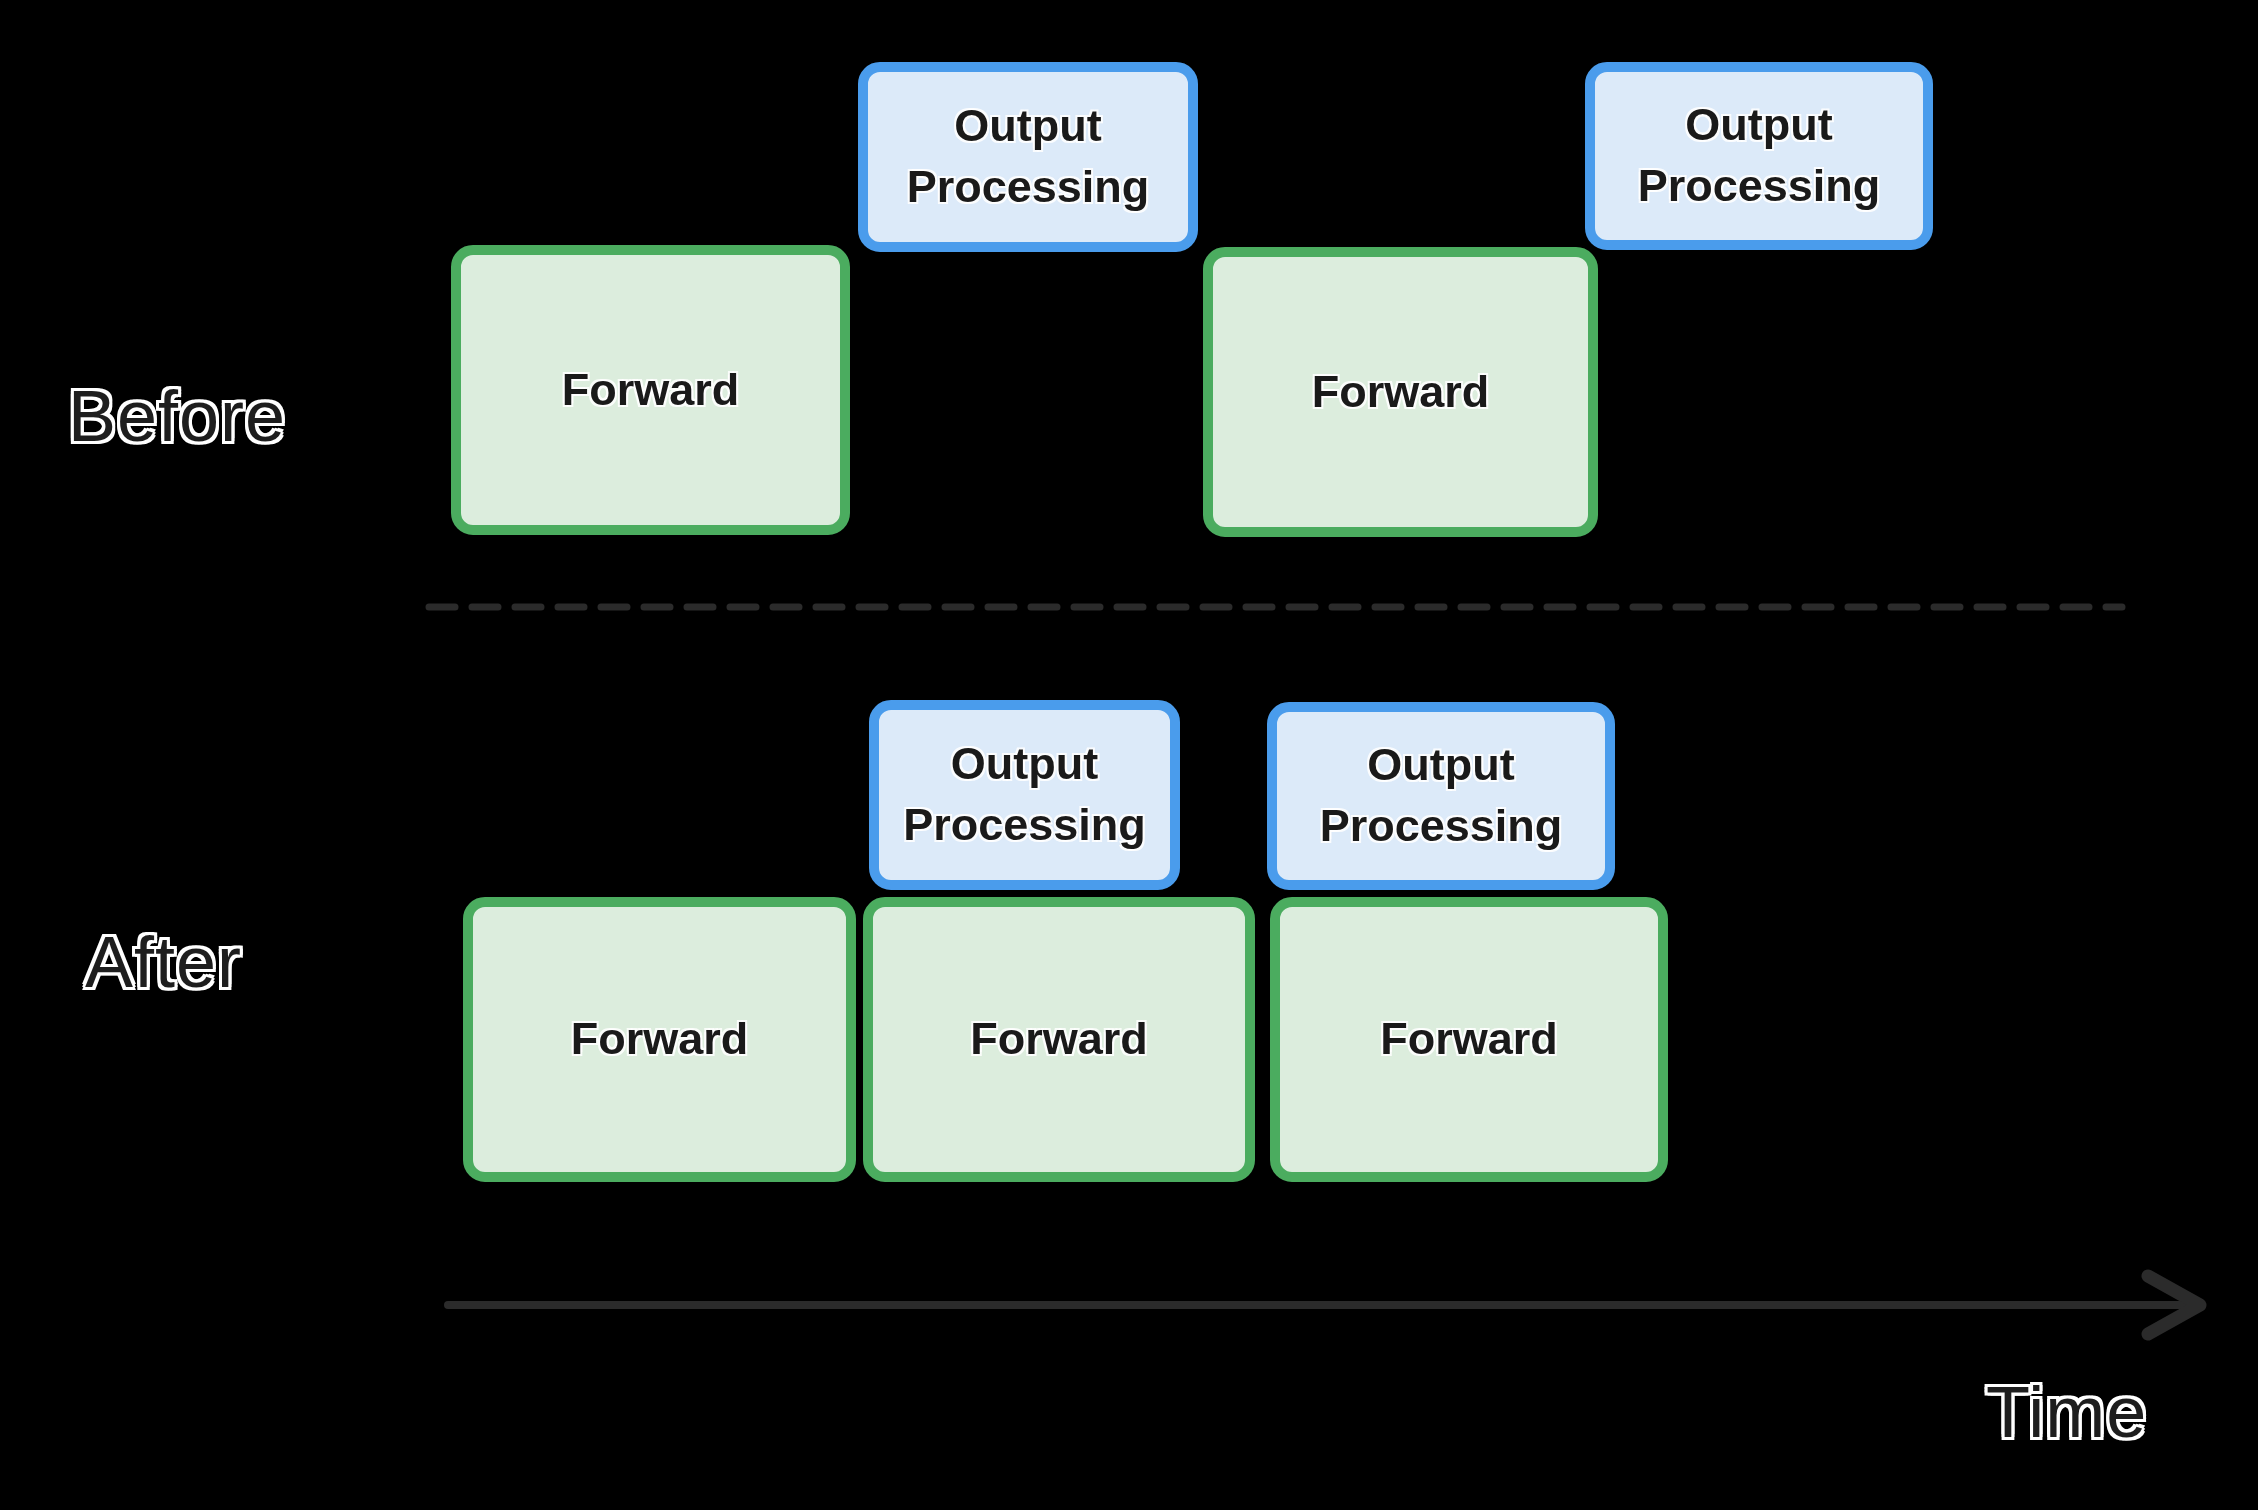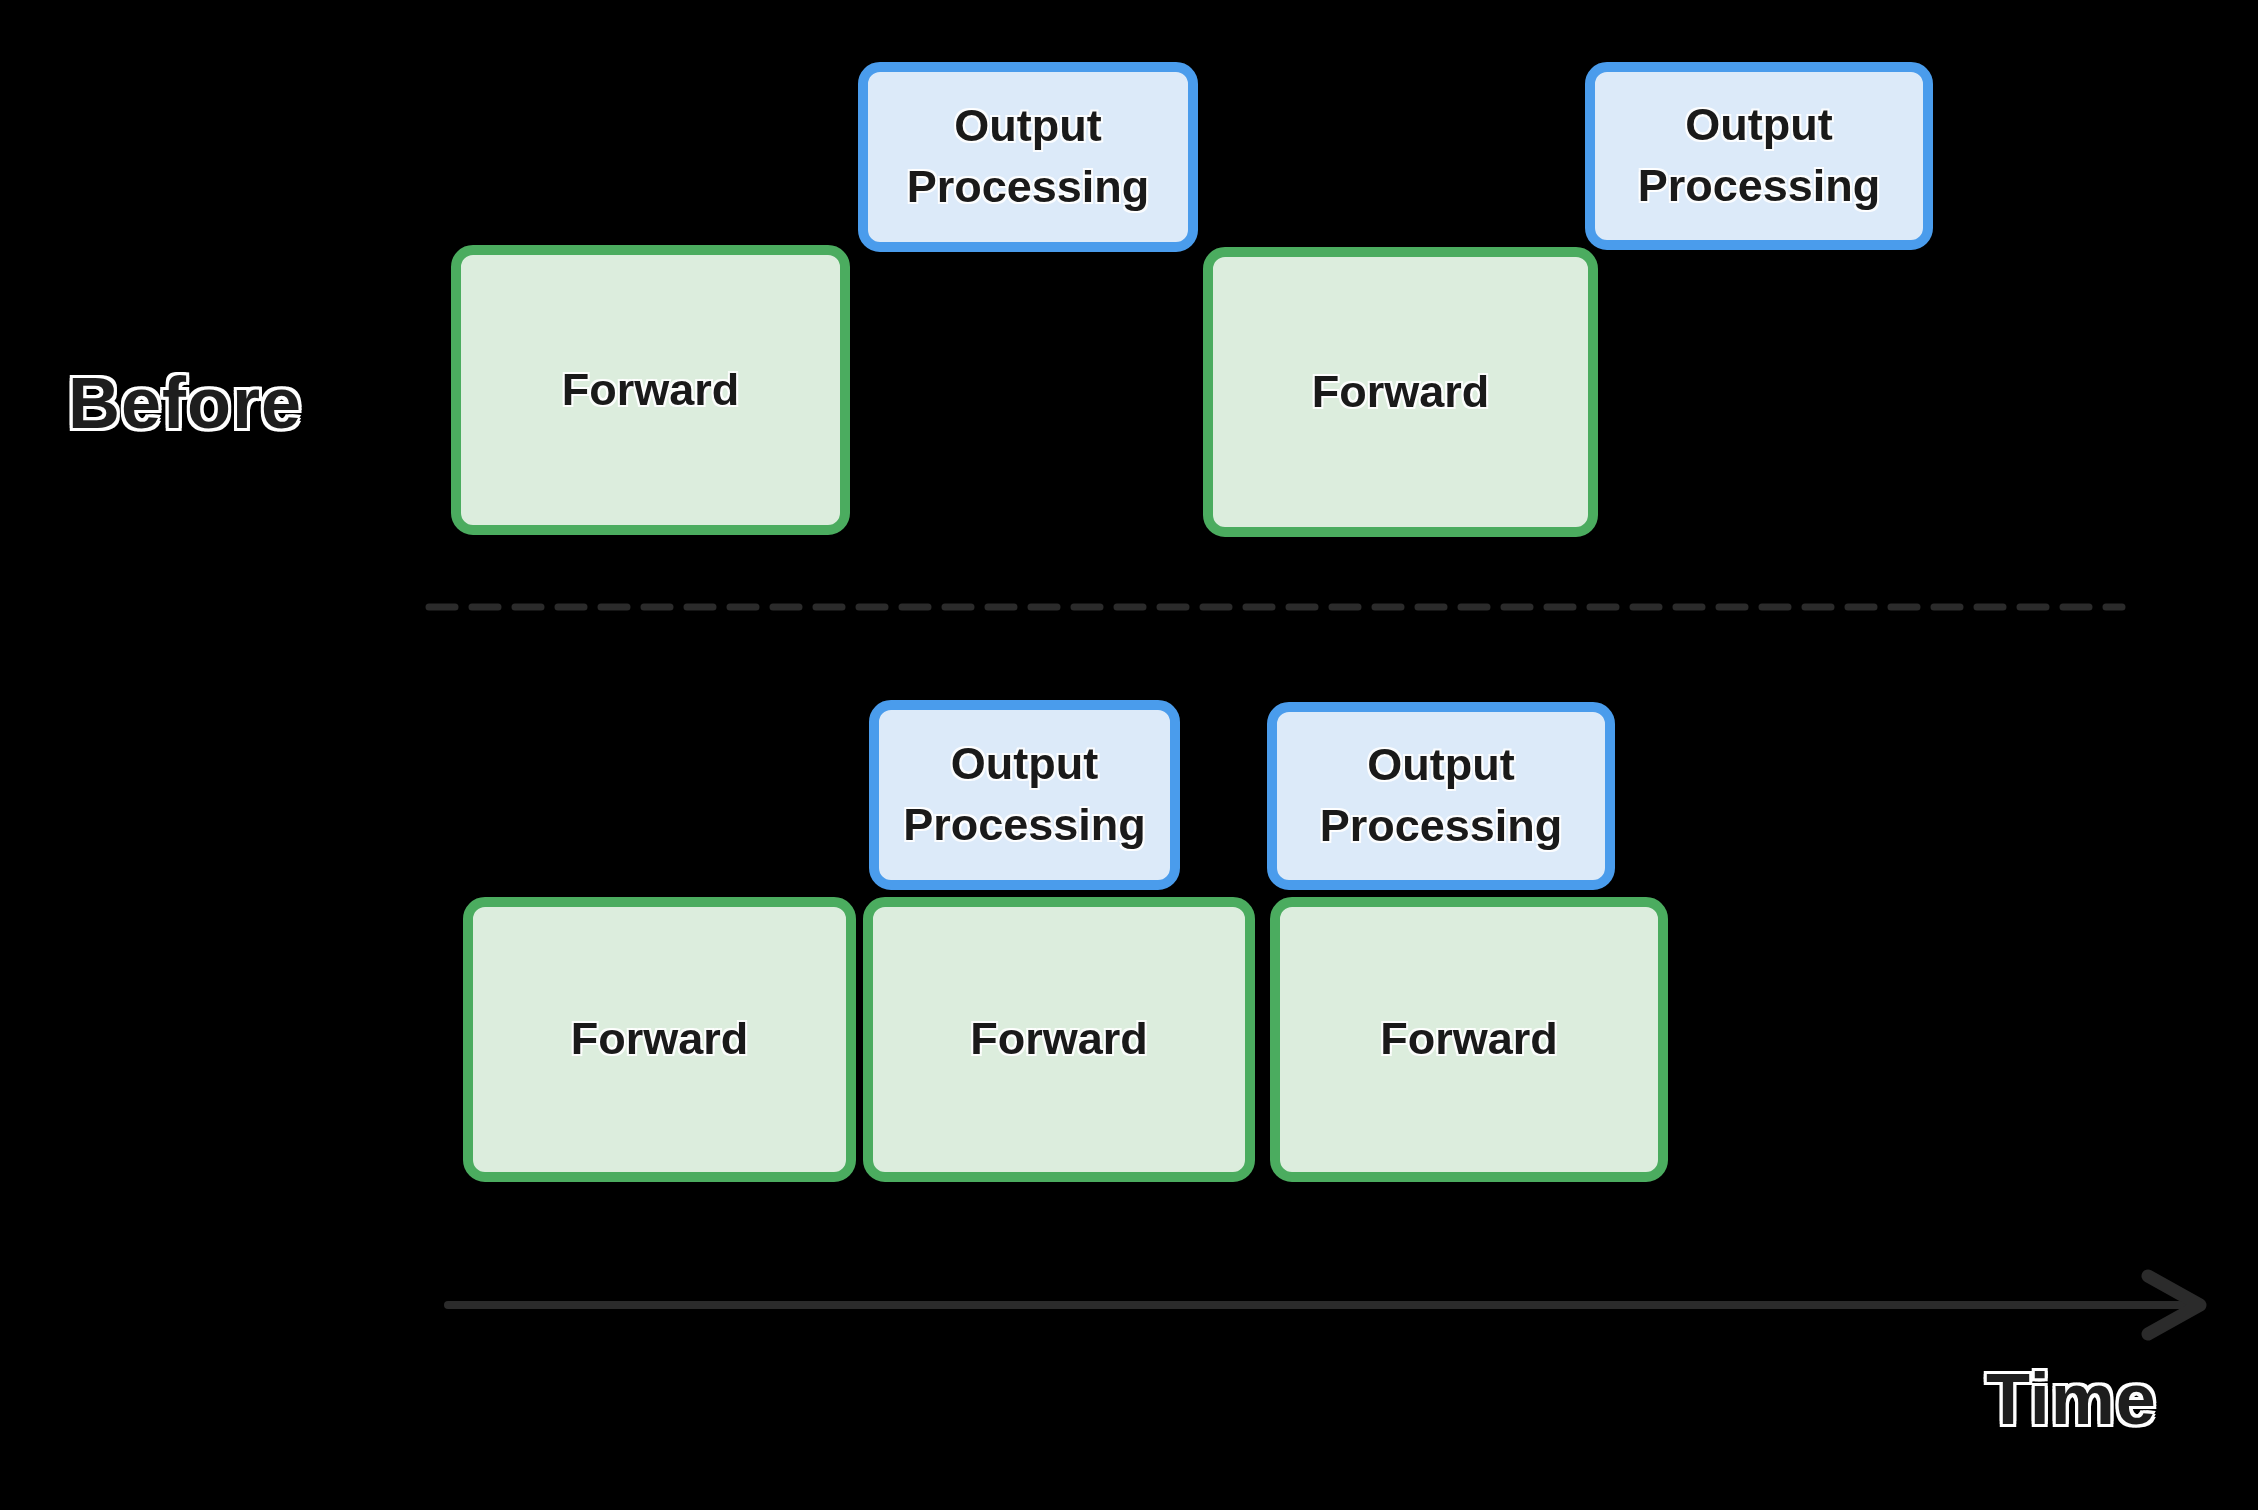--- a/index.html
+++ b/index.html
@@ -11,29 +11,30 @@
     position: relative;
     width: 2258px;
     height: 1510px;
     background: #000000;
     overflow: hidden;
     font-family: "Liberation Sans", sans-serif;
   }
   .row-label {
     position: absolute;
     font-size: 72px;
-    font-weight: 700;
+    font-weight: 400;
     color: #1E1E1E;
     letter-spacing: 1px;
     text-shadow:
       -3px -3px 0 #FFFFFF,  3px -3px 0 #FFFFFF,
       -3px  3px 0 #FFFFFF,  3px  3px 0 #FFFFFF,
       -3px  0   0 #FFFFFF,  3px  0   0 #FFFFFF,
        0   -3px 0 #FFFFFF,  0    3px 0 #FFFFFF;
     white-space: nowrap;
+    margin-top: 13px;
   }
   .box {
     position: absolute;
     box-sizing: border-box;
     border-radius: 22px;
     display: flex;
     align-items: center;
     justify-content: center;
     text-align: center;
     font-size: 45px;
@@ -75,20 +76,21 @@
   <div class="box blue" style="left:858px; top:62px; width:340px; height:190px;">Output Processing</div>
 
   <div class="box green" style="left:1203px; top:247px; width:395px; height:290px;">Forward</div>
 
   <div class="box blue" style="left:1585px; top:62px; width:348px; height:188px;">Output Processing</div>
 
   <svg class="overlay-svg">
     <line x1="429" y1="607" x2="2122" y2="607" stroke="#2B2B2B" stroke-width="7" stroke-dasharray="26 17" stroke-linecap="round"></line>
   </svg>
 
+  <div class="row-label" style="left:85px; top:908px;">After</div>
 
   <div class="box green" style="left:463px; top:897px; width:393px; height:285px;">Forward</div>
 
   <div class="box green" style="left:863px; top:897px; width:392px; height:285px;">Forward</div>
 
   <div class="box green" style="left:1270px; top:897px; width:398px; height:285px;">Forward</div>
 
   <div class="box blue" style="left:869px; top:700px; width:311px; height:190px;">Output Processing</div>
 
   <div class="box blue" style="left:1267px; top:702px; width:348px; height:188px;">Output Processing</div>

